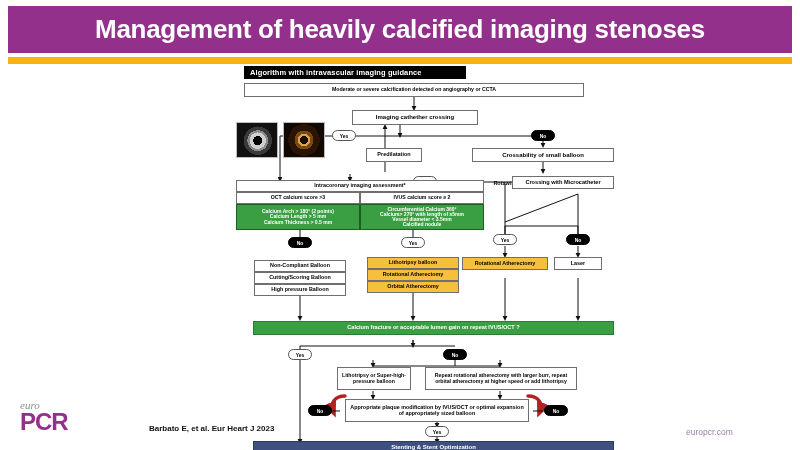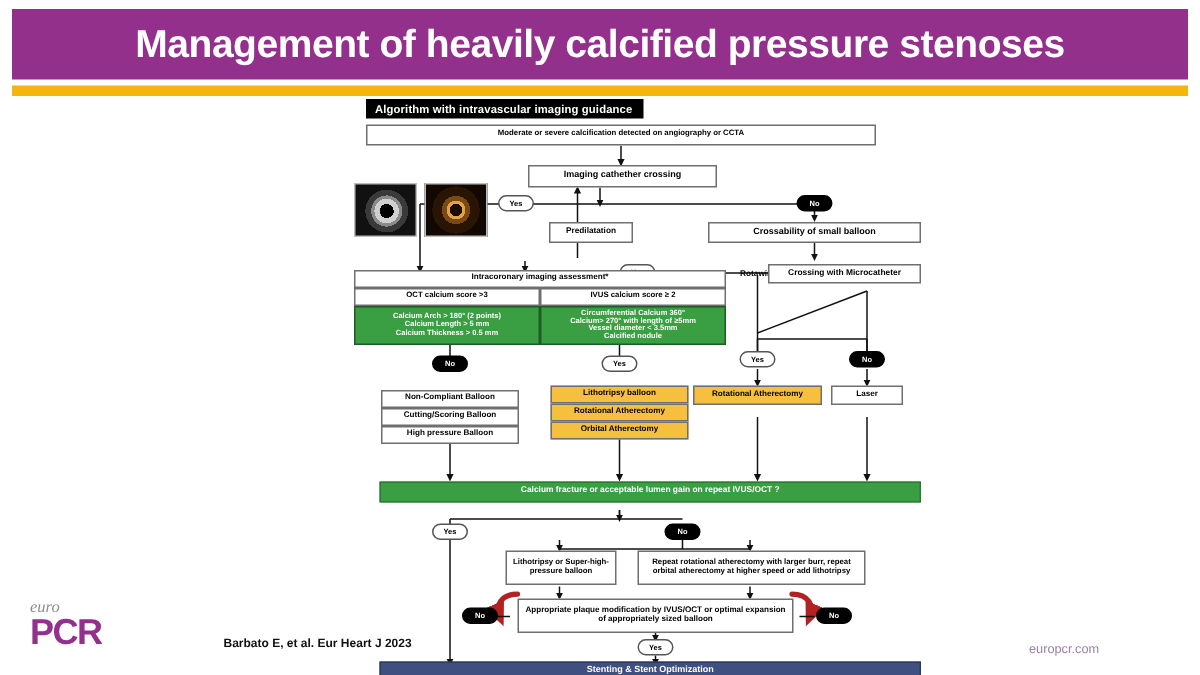--- a/index.html
+++ b/index.html
@@ -81,21 +81,21 @@
     position:absolute; left:118px; top:424px; font-size:8px; font-weight:bold; color:#111;padding-left:31px;
   }
   #siteurl{
     position:absolute; left:686px; top:427px; font-size:8.5px; color:#9b7fa6;text-align:center;
   }
 </style>
 </head>
 <body>
 
 <div id="title-bar">
-  <div id="title-text">Management of heavily calcified pressure stenoses</div>
+  <div id="title-text">Management of heavily calcified imaging stenoses</div>
 </div>
 <div id="gold-bar"></div>
 
 <div id="algorithm">
 
   <svg id="algo-svg" viewBox="0 0 800 386">
     <defs>
       <marker id="ar" markerWidth="6" markerHeight="6" refX="3" refY="3" orient="auto">
         <path d="M0,0.6 L5,3 L0,5.4 z" fill="#111"></path>
       </marker>
@@ -183,21 +183,21 @@
       <marker id="arred" markerWidth="5" markerHeight="5" refX="2.5" refY="2.5" orient="auto">
         <path d="M0,0.5 L4.5,2.5 L0,4.5 z" fill="#b22222"></path>
       </marker>
     </defs>
     <g stroke="#111" stroke-width="1" fill="none">
       <path d="M330,347 L340,347"></path>
       <path d="M543,347 L533,347"></path>
     </g>
   </svg>
 
-  <div class="node hdr-black" style="left:244px; top:2px; width:185px; height:13px;">
+  <div class="node hdr-black" style="left:244px; top:2px; width:222px; height:13px;">
     <span>Algorithm with intravascular imaging guidance</span>
   </div>
 
   <div class="node plain" style="left:244px; top:19px; width:340px; height:14px; font-size:5.2px;">
     <span>Moderate or severe calcification detected on angiography or CCTA</span>
   </div>
 
   <div class="node plain" style="left:352px; top:46px; width:126px; height:15px; font-size:6px;">
     <span>Imaging cathether crossing</span>
   </div>

